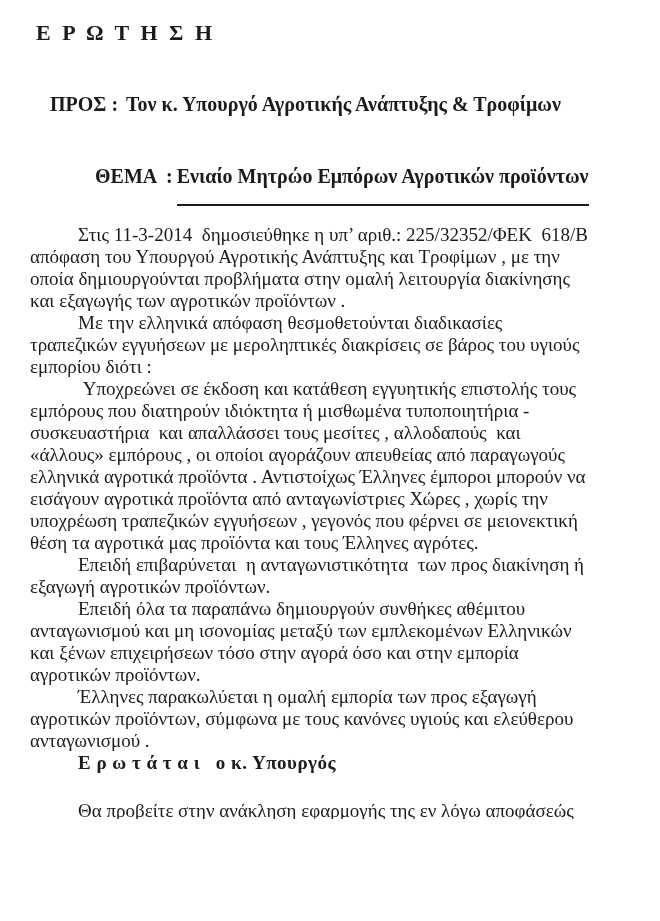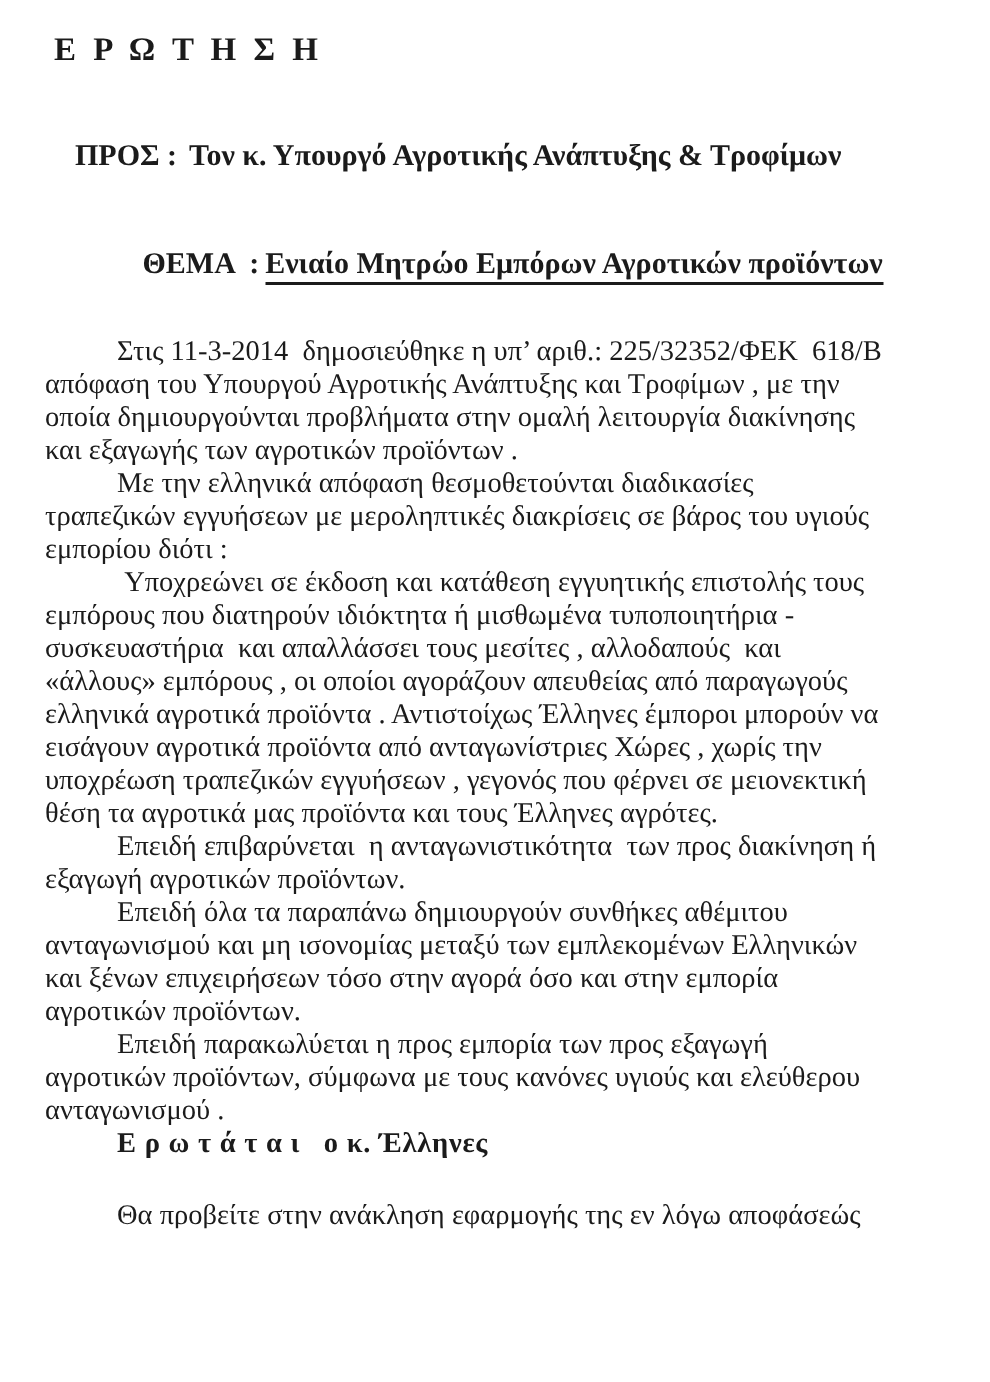--- a/index.html
+++ b/index.html
@@ -36,21 +36,21 @@
     font-size: 20px;
     font-weight: bold;
     line-height: 24px;
     margin-left: 45px;
     margin-bottom: 12px;
     white-space: pre-wrap;
   }
   .subject-line .lbl { margin-right: 4px; }
   .subject-value {
     border-bottom: 2px solid #1b1b1b;
-    padding-bottom: 1px;
+    padding-bottom: 17px;
   }
   .doc-body p {
     margin: 0;
     font-size: 19px;
     line-height: 22px;
     text-indent: 48px;
     white-space: pre-wrap;
   }
   .question-heading {
     font-weight: bold;
@@ -89,24 +89,24 @@
 ελληνικά αγροτικά προϊόντα . Αντιστοίχως Έλληνες έμποροι μπορούν να
 εισάγουν αγροτικά προϊόντα από ανταγωνίστριες Χώρες , χωρίς την
 υποχρέωση τραπεζικών εγγυήσεων , γεγονός που φέρνει σε μειονεκτική
 θέση τα αγροτικά μας προϊόντα και τους Έλληνες αγρότες.</p>
     <p>Επειδή επιβαρύνεται  η ανταγωνιστικότητα  των προς διακίνηση ή
 εξαγωγή αγροτικών προϊόντων.</p>
     <p>Επειδή όλα τα παραπάνω δημιουργούν συνθήκες αθέμιτου
 ανταγωνισμού και μη ισονομίας μεταξύ των εμπλεκομένων Ελληνικών
 και ξένων επιχειρήσεων τόσο στην αγορά όσο και στην εμπορία
 αγροτικών προϊόντων.</p>
-    <p>Επειδή παρακωλύεται η προς εμπορία των προς εξαγωγή
+    <p>Έλληνες παρακωλύεται η ομαλή εμπορία των προς εξαγωγή
 αγροτικών προϊόντων, σύμφωνα με τους κανόνες υγιούς και ελεύθερου
 ανταγωνισμού .</p>
 
-    <p class="question-heading">Ε ρ ω τ ά τ α ι   ο κ. Έλληνες</p>
+    <p class="question-heading">Ε ρ ω τ ά τ α ι   ο κ. Υπουργός</p>
 
     <p class="closing-para">Θα προβείτε στην ανάκληση εφαρμογής της εν λόγω αποφάσεώς
 σας , προκειμένου να υπάρξει διαβούλευση  με όλους τους φορείς που
 εμπλέκονται στις διαδικασίες αυτές; .</p>
   </div>
 
 </div>
 
 </body></html>

